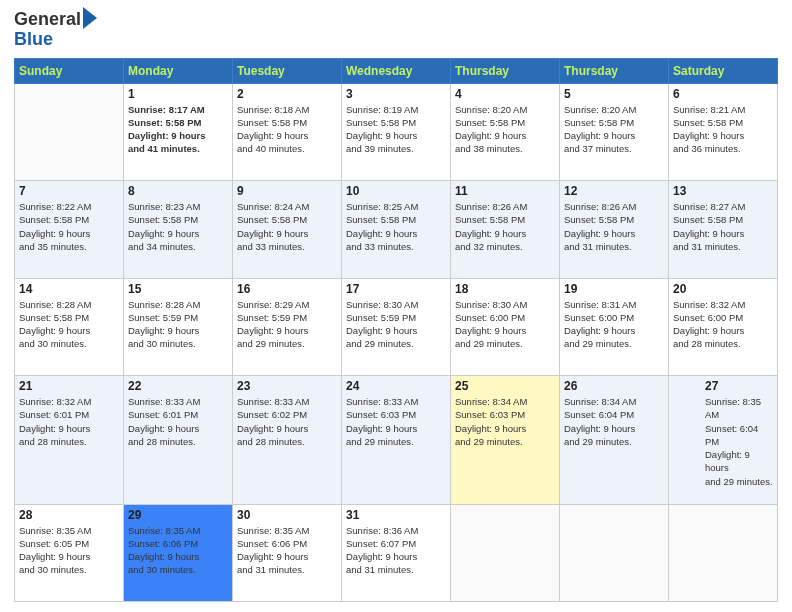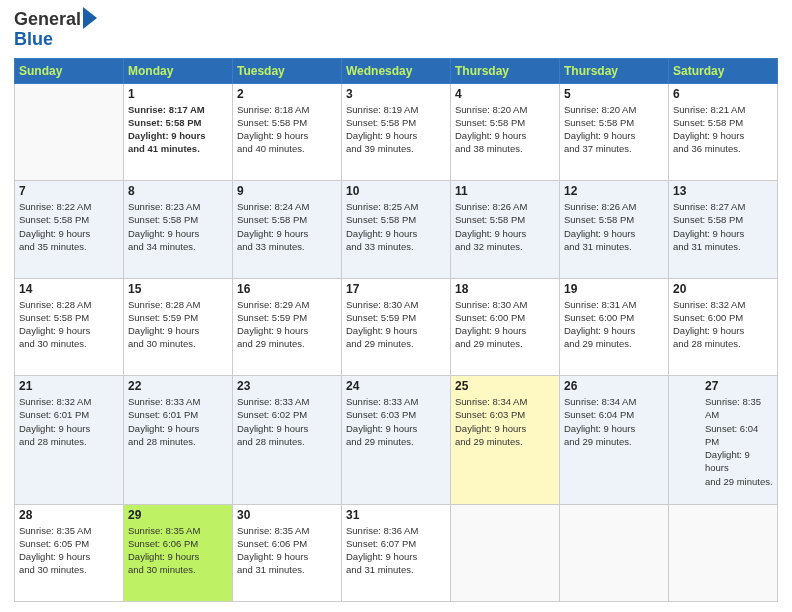--- a/index.html
+++ b/index.html
@@ -331,21 +331,21 @@
           </td>
         </tr>
         <tr>
           <td style="background: rgb(255, 255, 255);">
             <span class="day-num">28</span>
             <div class="day-info" style="white-space: pre-line;">Sunrise: 8:35 AM
 Sunset: 6:05 PM
 Daylight: 9 hours
 and 30 minutes.</div>
           </td>
-          <td style="background: #bef264;">
+          <td style="background: #3b82f6;">
             <span class="day-num">29</span>
             <div class="day-info" style="white-space: pre-line;">Sunrise: 8:35 AM
 Sunset: 6:06 PM
 Daylight: 9 hours
 and 30 minutes.</div>
           </td>
           <td style="background: rgb(255, 255, 255);">
             <span class="day-num">30</span>
             <div class="day-info" style="white-space: pre-line;">Sunrise: 8:35 AM
 Sunset: 6:06 PM

